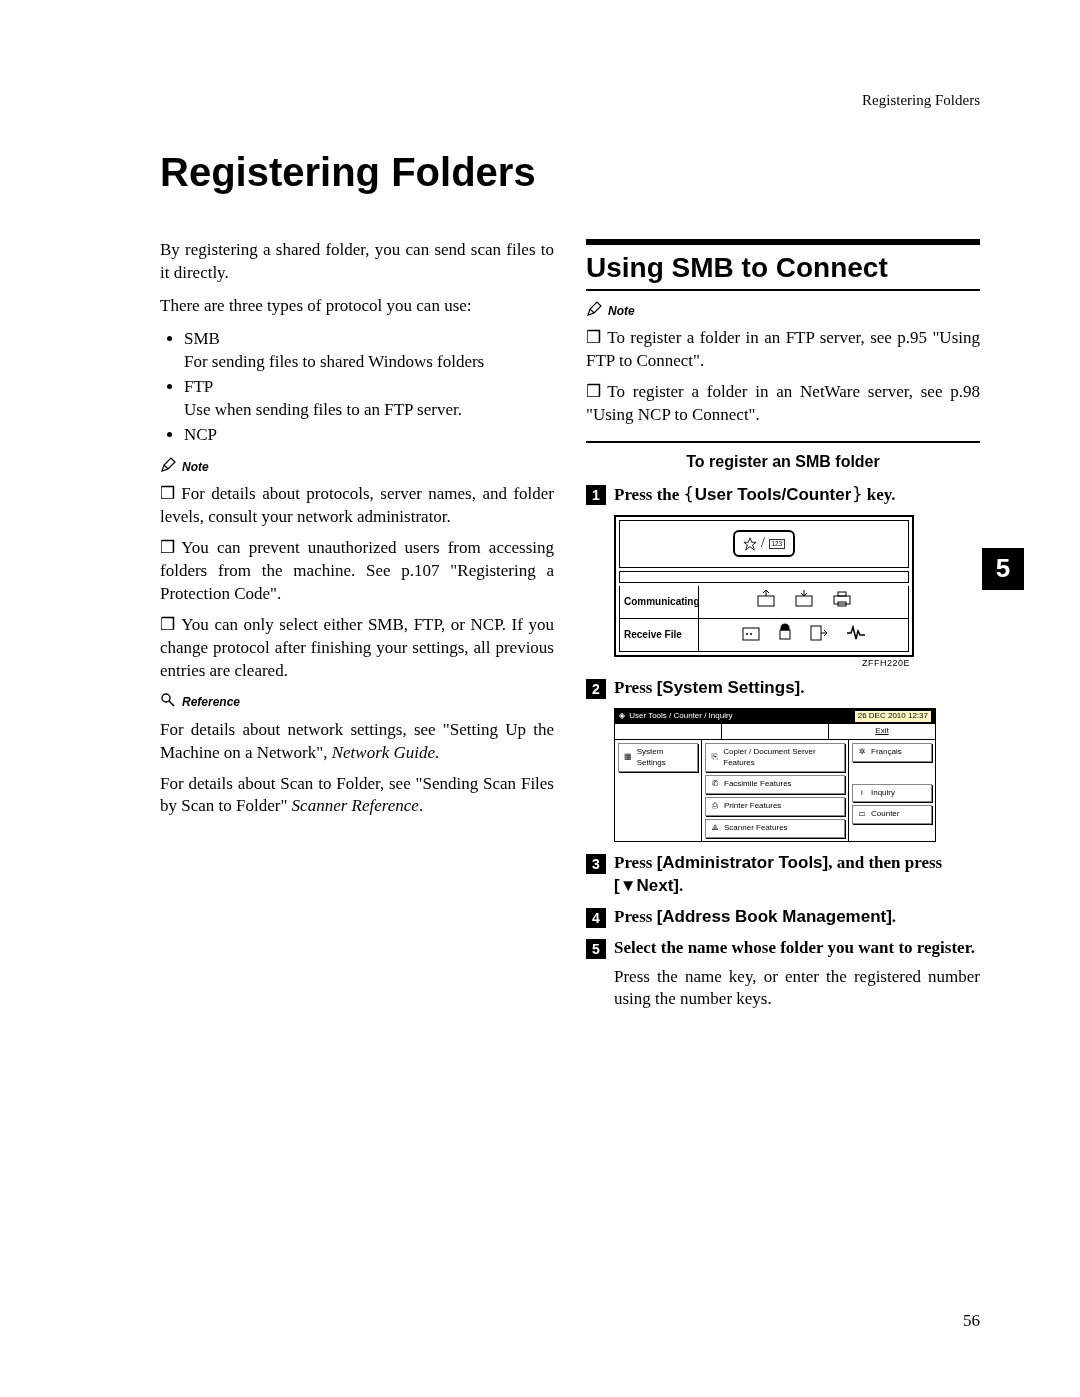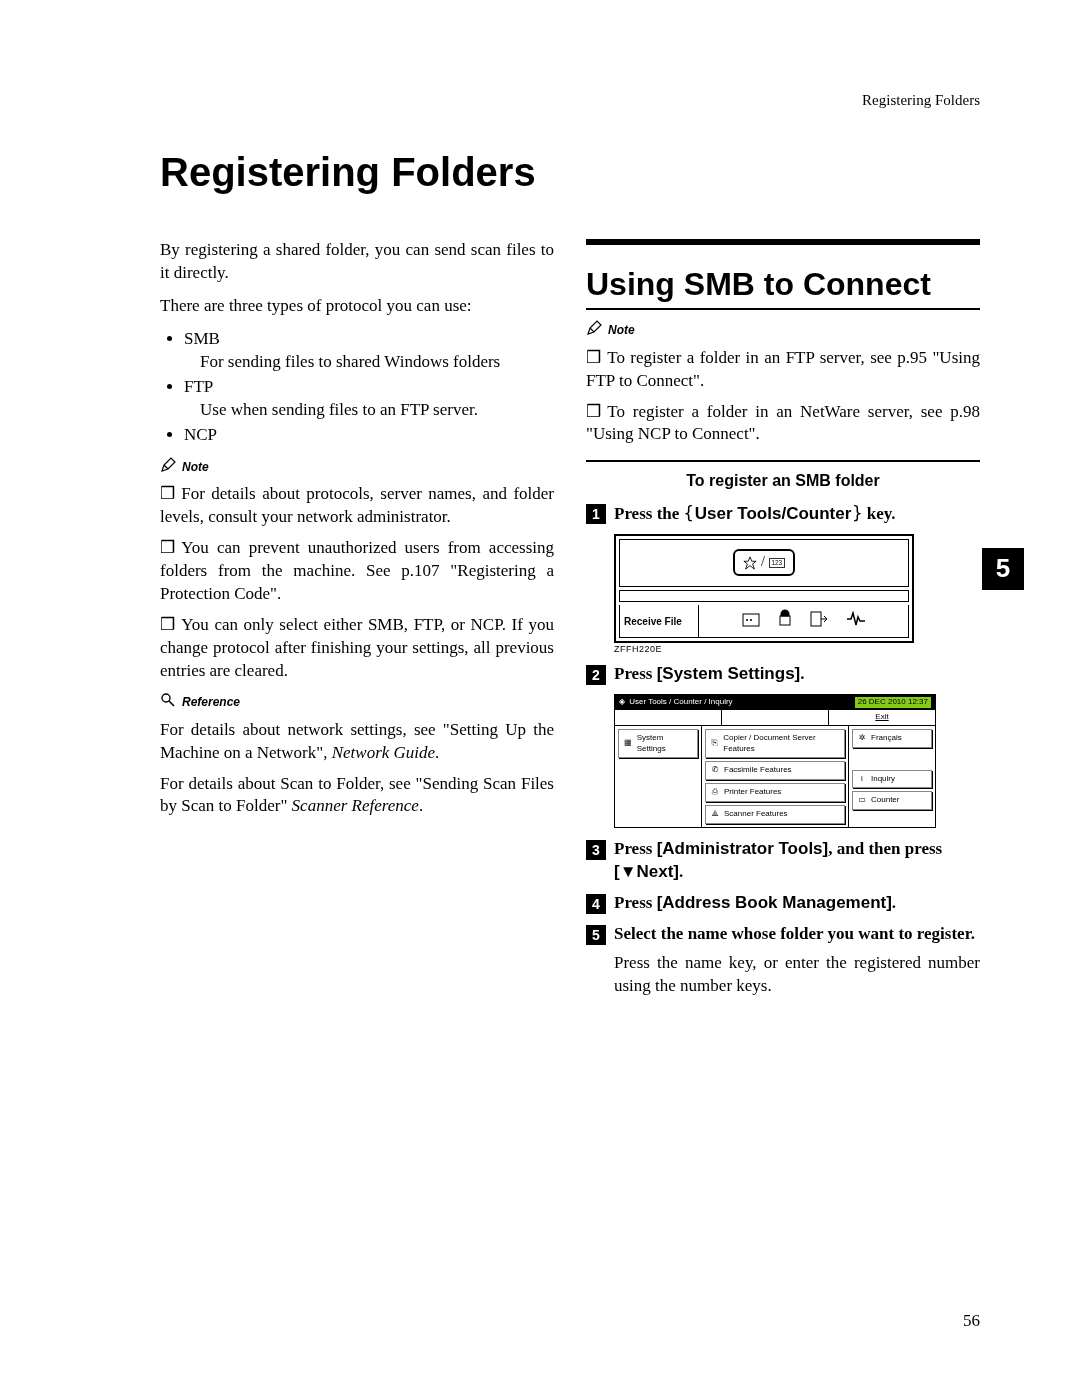--- a/index.html
+++ b/index.html
@@ -33,21 +33,21 @@
     display: flex;
     gap: 32px;
   }
   .col {
     flex: 1;
     min-width: 0;
   }
   p { margin: 0 0 10px 0; text-align: justify; }
   ul.bullets { margin: 4px 0 10px 0; padding-left: 24px; }
   ul.bullets li { margin-bottom: 2px; }
-  .li-body { margin-left: 16px; }
+  .li-body { margin-left: 0; }
 
   .callout {
     font-family: Arial, Helvetica, sans-serif;
     font-weight: 700;
     font-style: italic;
     font-size: 12px;
     margin: 8px 0 6px 0;
     display: flex;
     align-items: center;
     gap: 6px;
@@ -59,23 +59,23 @@
   .note-list, .ref-list {
     margin: 0 0 10px 0;
     padding-left: 0;
     list-style: none;
   }
   .note-list li, .ref-list li { text-align: justify; margin-bottom: 8px; }
 
   h2.section {
     font-family: Arial, Helvetica, sans-serif;
     font-weight: 700;
-    font-size: 32px;
+    font-size: 28px;
     margin: 0 0 10px 0;
-    padding-top: 18px;
+    padding-top: 4px;
     border-top: 6px solid #000;
     border-bottom: 2px solid #000;
     padding-bottom: 2px;
   }
   h3.subsection {
     font-family: Arial, Helvetica, sans-serif;
     font-weight: 700;
     font-size: 16px;
     margin: 14px 0 10px 0;
     border-top: 2px solid #000;
@@ -191,20 +191,21 @@
     display: flex;
     align-items: center;
     justify-content: center;
     gap: 18px;
     padding: 4px 0;
     font-size: 18px;
   }
   .fig-caption {
     font-family: Arial, Helvetica, sans-serif;
     font-size: 9px;
+    text-align: right;
     margin-right: 4px;
     letter-spacing: 0.5px;
   }
 
   
   .fig2 {
     margin: 8px 0 10px 28px;
     width: 320px;
     font-family: Arial, Helvetica, sans-serif;
     font-size: 8px;
@@ -214,21 +215,21 @@
   .fig2 .titlebar {
     background: #000;
     color: #fff;
     display: flex;
     align-items: center;
     padding: 2px 4px;
     font-size: 8px;
     gap: 4px;
   }
   .fig2 .titlebar .spacer { flex: 1; }
-  .fig2 .titlebar .timestamp { background: #84cc16; color: #000; padding: 0 3px; }
+  .fig2 .titlebar .timestamp { background: #fef9c3; color: #000; padding: 0 3px; }
   .fig2 .topbar { display: flex; }
   .fig2 .topbar .cell { border-right: 1px solid #000; border-bottom: 1px solid #000; flex:1; text-align:center; padding: 2px 0; }
   .fig2 .topbar .cell:last-child { border-right: none; text-decoration: underline; }
   .fig2 .body { display: flex; }
   .fig2 .leftcol { width: 86px; border-right: 1px solid #000; }
   .fig2 .leftcol .btn, .fig2 .midcol .btn, .fig2 .rightcol .btn {
     border: 1px solid #888;
     margin: 3px;
     padding: 3px 4px;
     display: flex;
@@ -336,20 +337,38 @@
                   <polygon points="8,1 10,6 15,6 11,9 13,15 8,11 3,15 5,9 1,6 6,6" fill="none" stroke="#000" stroke-width="1"></polygon>
                 </svg>
               /
               <svg width="16" height="10" viewBox="0 0 20 12">
                   <rect x="0.5" y="0.5" width="19" height="11" fill="none" stroke="#000"></rect>
                   <text x="3" y="9" font-size="8" font-family="Arial">123</text>
                 </svg>
             </span>
           </div>
           <div class="band"></div>
+          <div class="row">
+            <div class="row-label">Communicating</div>
+            <div class="row-icons">
+              <span><svg width="20" height="18" viewBox="0 0 20 18">
+                    <rect x="2" y="6" width="16" height="10" stroke="#000" fill="none"></rect>
+                    <path d="M10 6 V0 M7 3 L10 0 L13 3" stroke="#000" fill="none"></path>
+                  </svg></span>
+              <span><svg width="20" height="18" viewBox="0 0 20 18">
+                    <rect x="2" y="6" width="16" height="10" stroke="#000" fill="none"></rect>
+                    <path d="M10 0 V6 M7 3 L10 6 L13 3" stroke="#000" fill="none"></path>
+                  </svg></span>
+              <span><svg width="20" height="18" viewBox="0 0 20 18">
+                    <rect x="2" y="6" width="16" height="8" stroke="#000" fill="none"></rect>
+                    <rect x="6" y="2" width="8" height="4" stroke="#000" fill="none"></rect>
+                    <rect x="6" y="12" width="8" height="4" stroke="#000" fill="none"></rect>
+                  </svg></span>
+            </div>
+          </div>
           <div class="row">
             <div class="row-label">Receive File</div>
             <div class="row-icons">
               <span><svg width="18" height="16" viewBox="0 0 18 16">
                     <rect x="1" y="3" width="16" height="12" stroke="#000" fill="none"></rect>
                     <circle cx="5" cy="9" r="1" fill="#000"></circle>
                     <circle cx="9" cy="9" r="1" fill="#000"></circle>
                   </svg></span>
               <span><svg width="14" height="18" viewBox="0 0 14 18">
                     <path d="M7 1 C4 1 3 3 3 5 V7 H11 V5 C11 3 10 1 7 1 Z" stroke="#000" fill="#000"></path>

